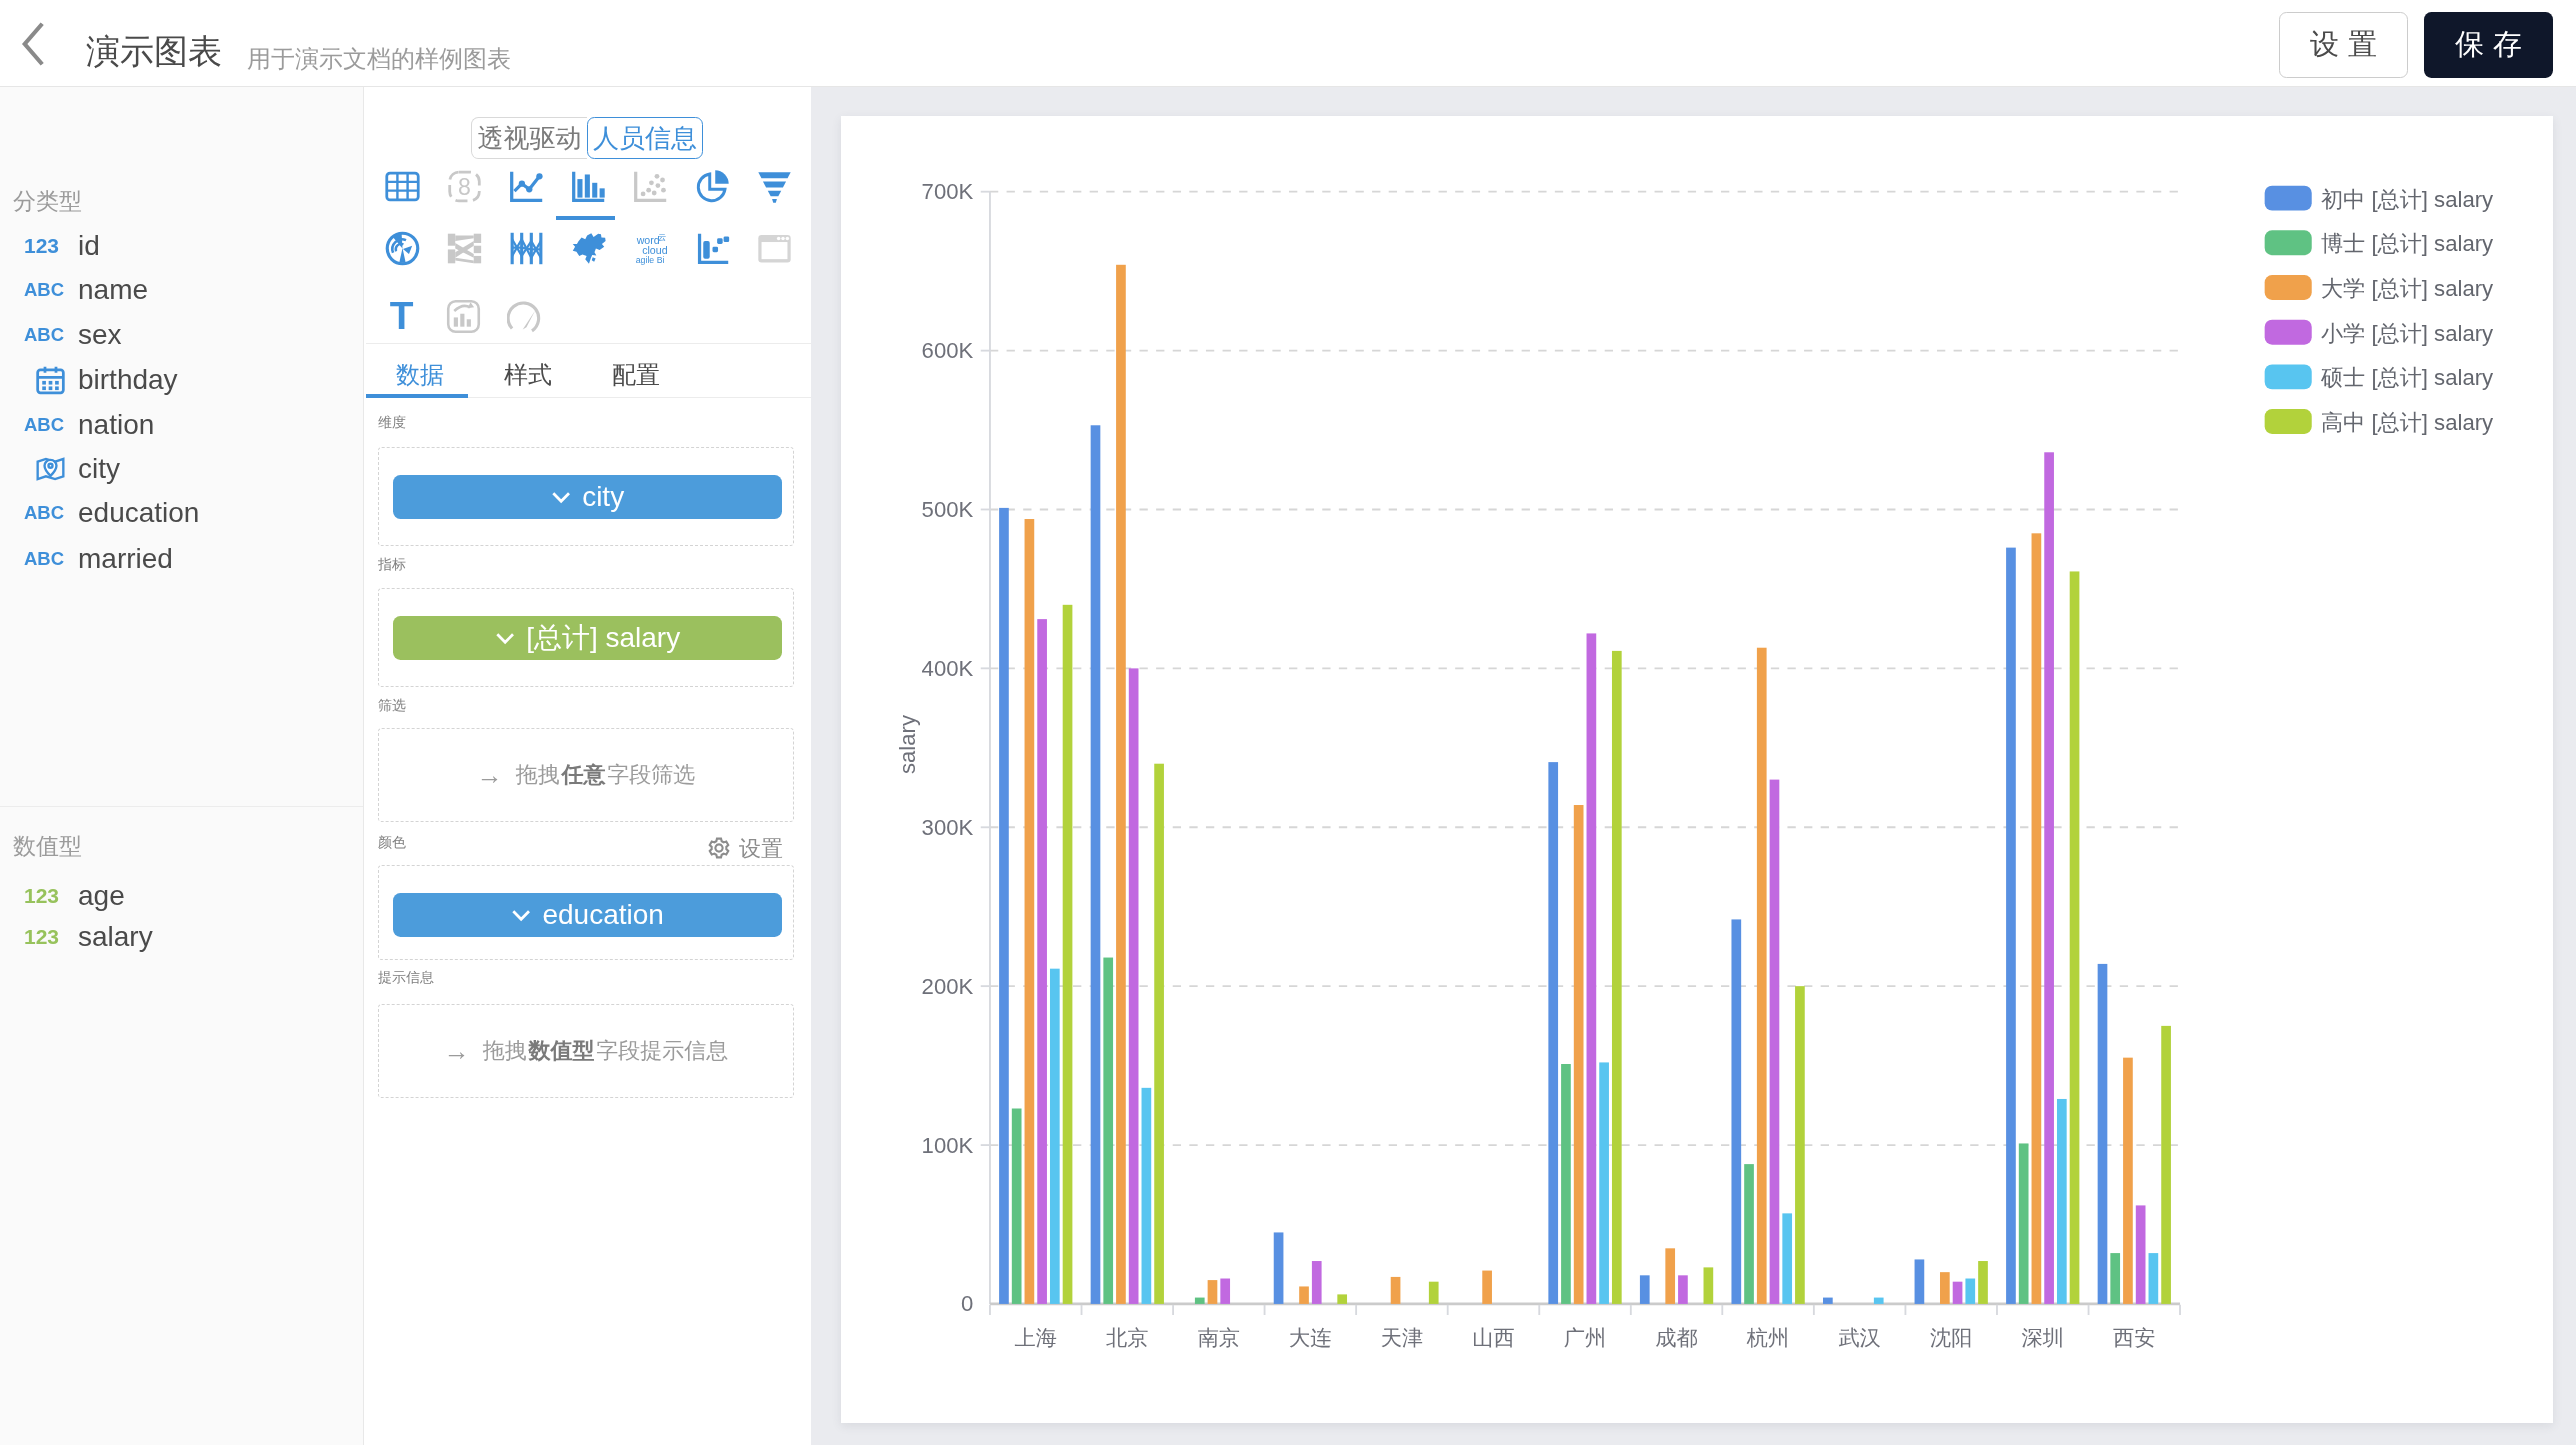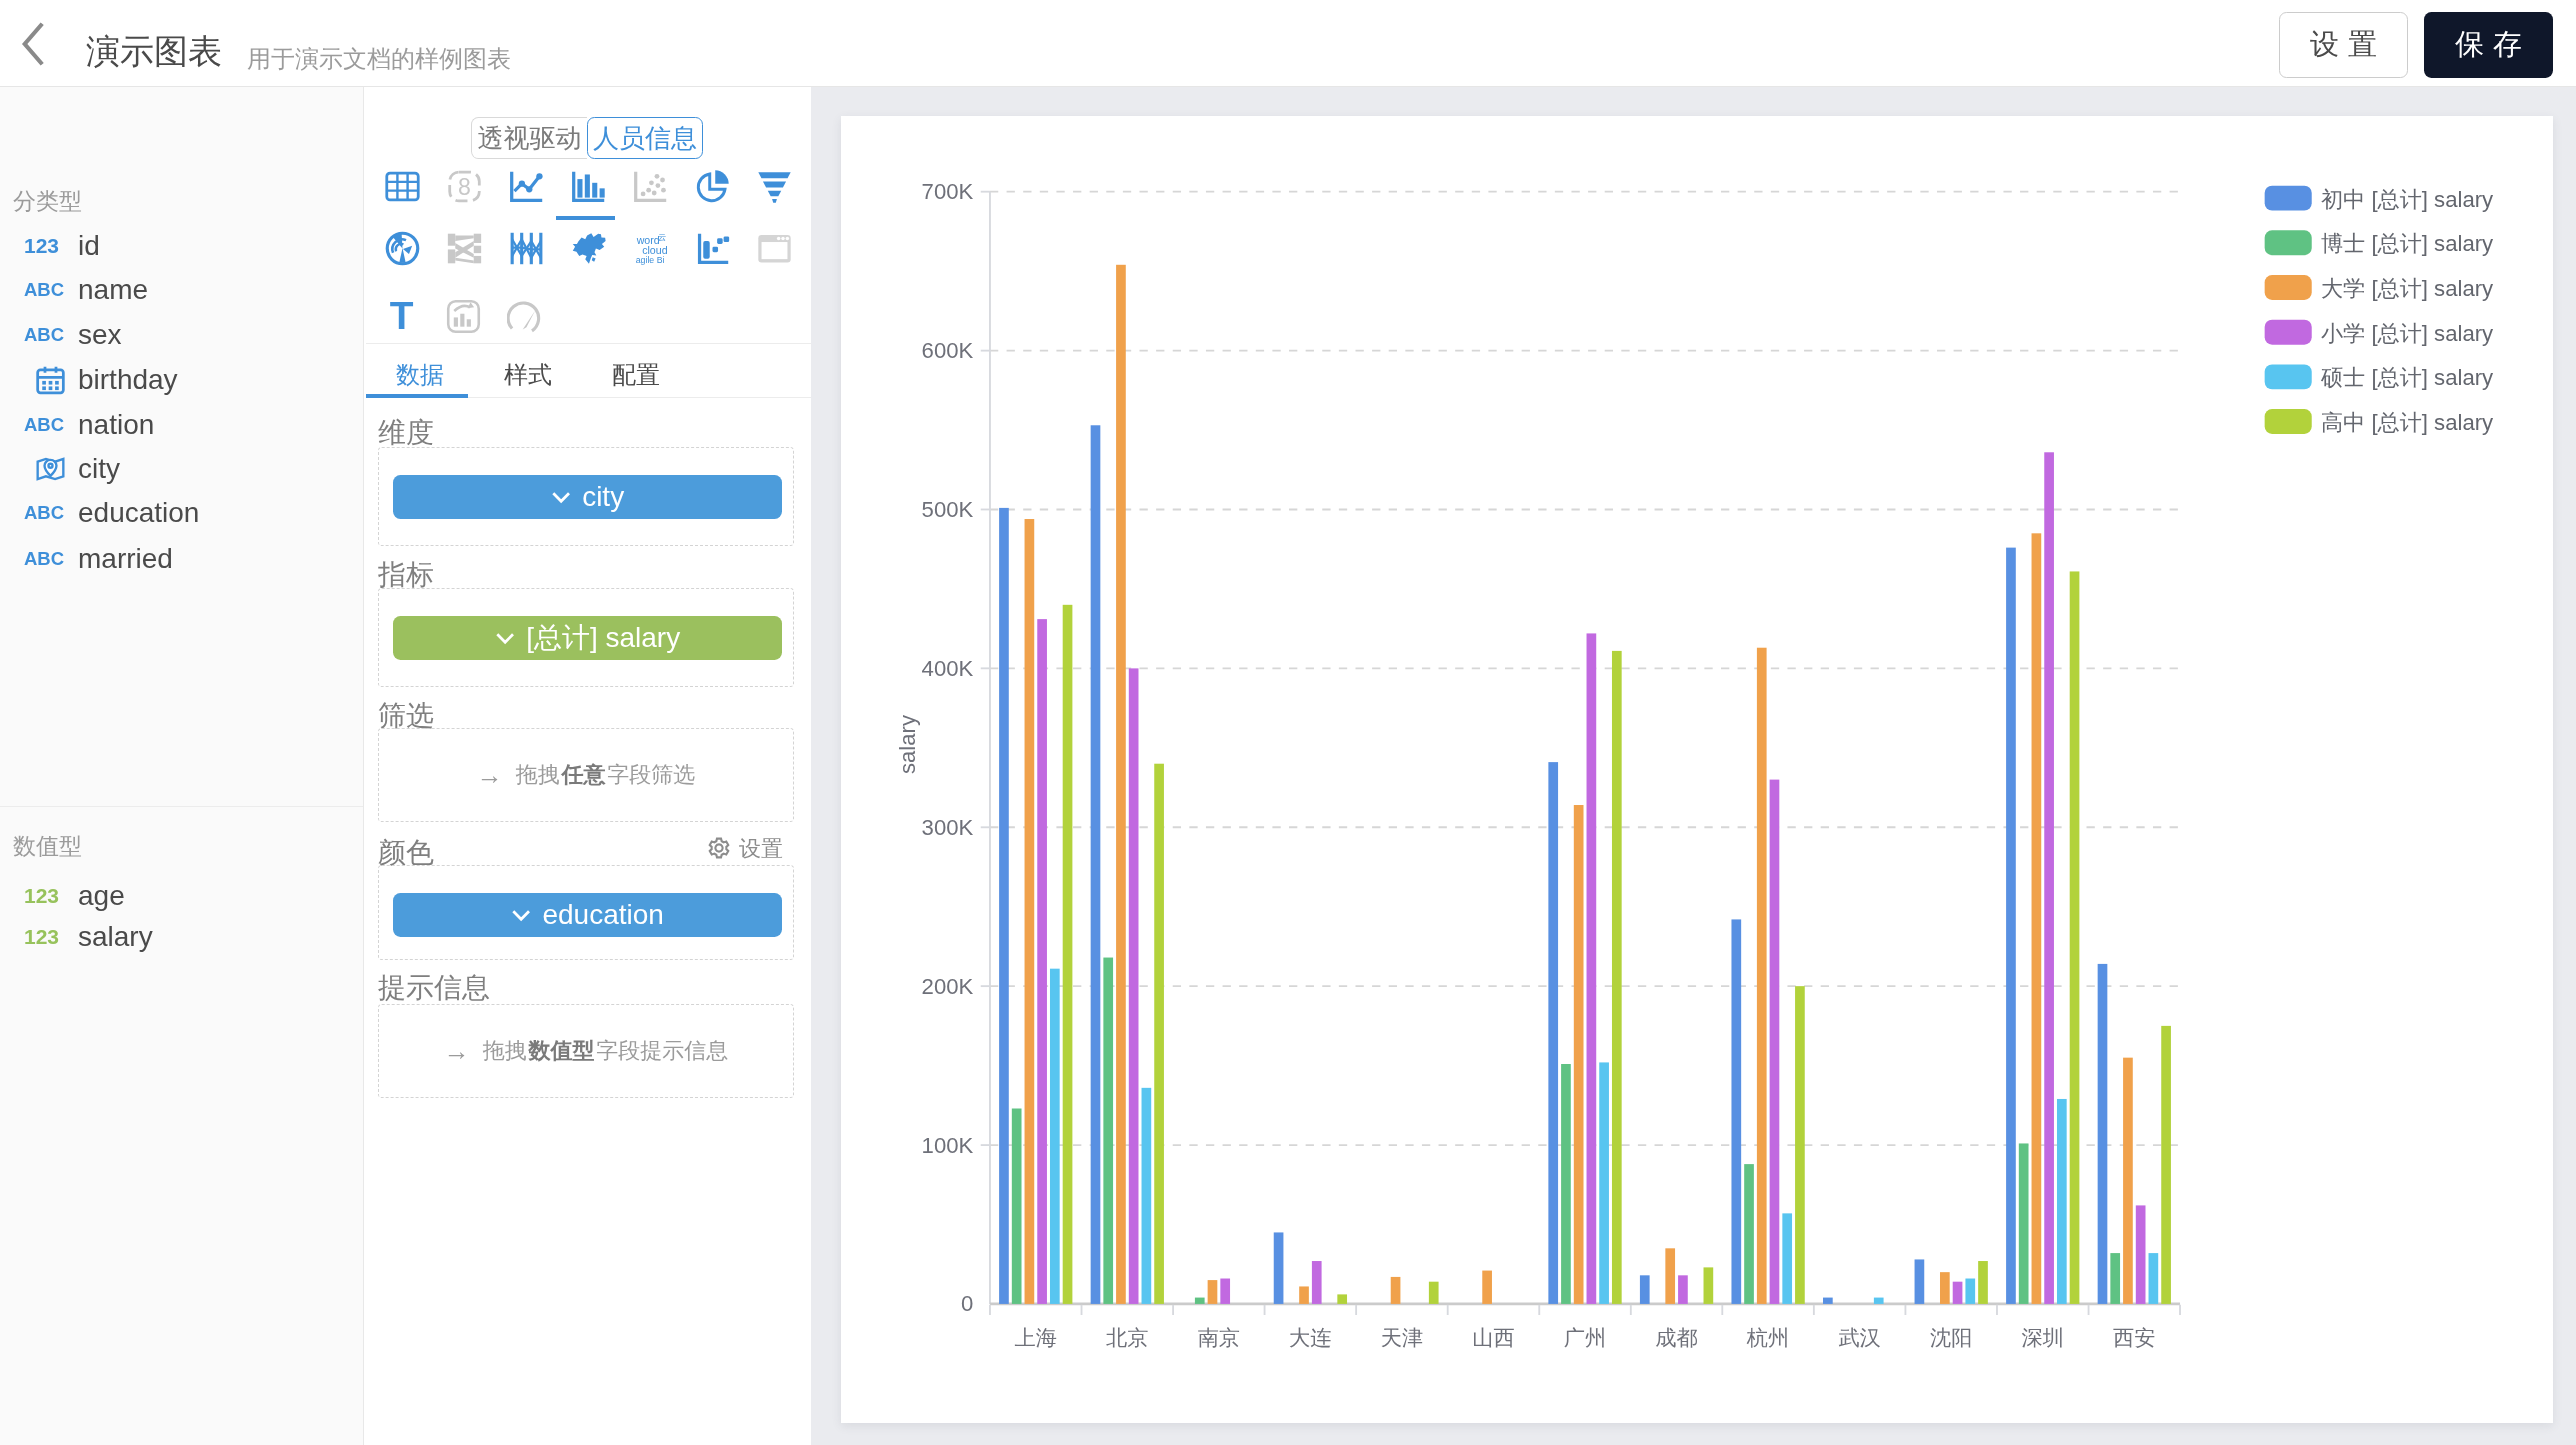--- a/index.html
+++ b/index.html
@@ -39,21 +39,21 @@
 .tbrow { display:flex; justify-content:center; gap:25px; margin-bottom:25px; }
 .tbrow.last { justify-content:flex-start; padding-left:16.6px; padding-top:5.5px; }
 .tbc { width:37px; height:37px; position:relative; }
 .tbi { width:37px; height:37px; display:block; }
 #selline { position:absolute; left:190px; top:129px; width:59px; height:3.7px; background:#3E8FD9; }
 #tabs { position:absolute; left:0; top:256px; width:100%; height:55px;
   border-top:1.8px solid #ECECEC; border-bottom:1.8px solid #ECECEC; }
 .tab { position:absolute; top:14.8px; width:108px; text-align:center; font-size:24px; color:#4A4A4A;font-family:Liberation Serif, serif; }
 #tabline { position:absolute; left:0; top:50px; width:102px; height:3.7px; background:#3E8FD9; }
 #cfg { position:absolute; left:0; top:0; width:100%; }
-.cfg-label { position:absolute; left:12px; font-size:28px; color:#7F7F7F; }
+.cfg-label { position:absolute; left:12px; font-size:14px; color:#7F7F7F; }
 .dashbox { position:absolute; left:12px; width:416px; border:1.8px dashed #D4D4D4; border-radius:3.7px; }
 .pill { position:absolute; left:14px; top:27px; width:389px; height:44px; border-radius:7.4px; color:#fff; font-size:28px;
   display:flex; align-items:center; justify-content:center; }
 .pill svg { margin-right:11px; }
 .hint { display:flex; align-items:center; justify-content:center;
   font-size:22px; color:#9B9B9B; }
 .hint b { color:#7A7A7A; margin:0 1.8px; }
 .hint .arr { margin-right:13px; font-size:26px; }
 .gearrow { position:absolute; right:28px; font-size:22px; color:#8C8C8C; }
 

